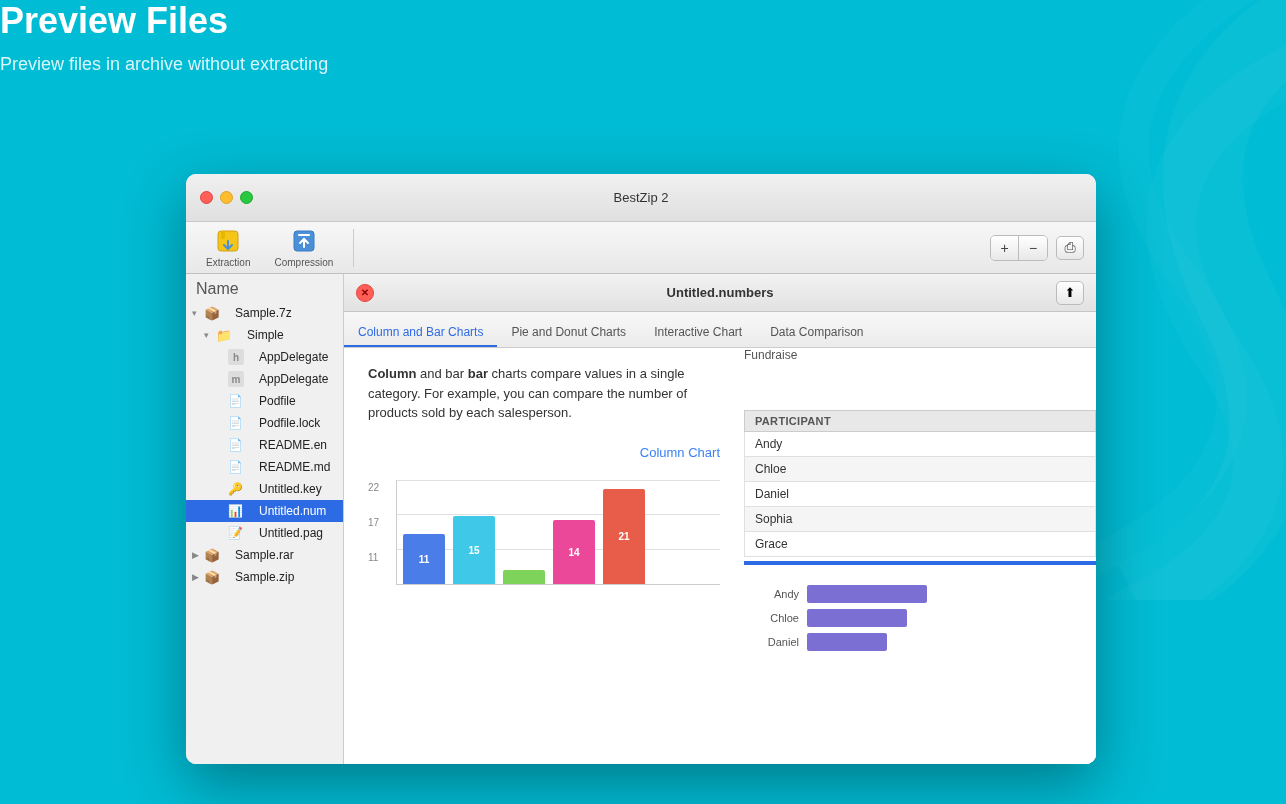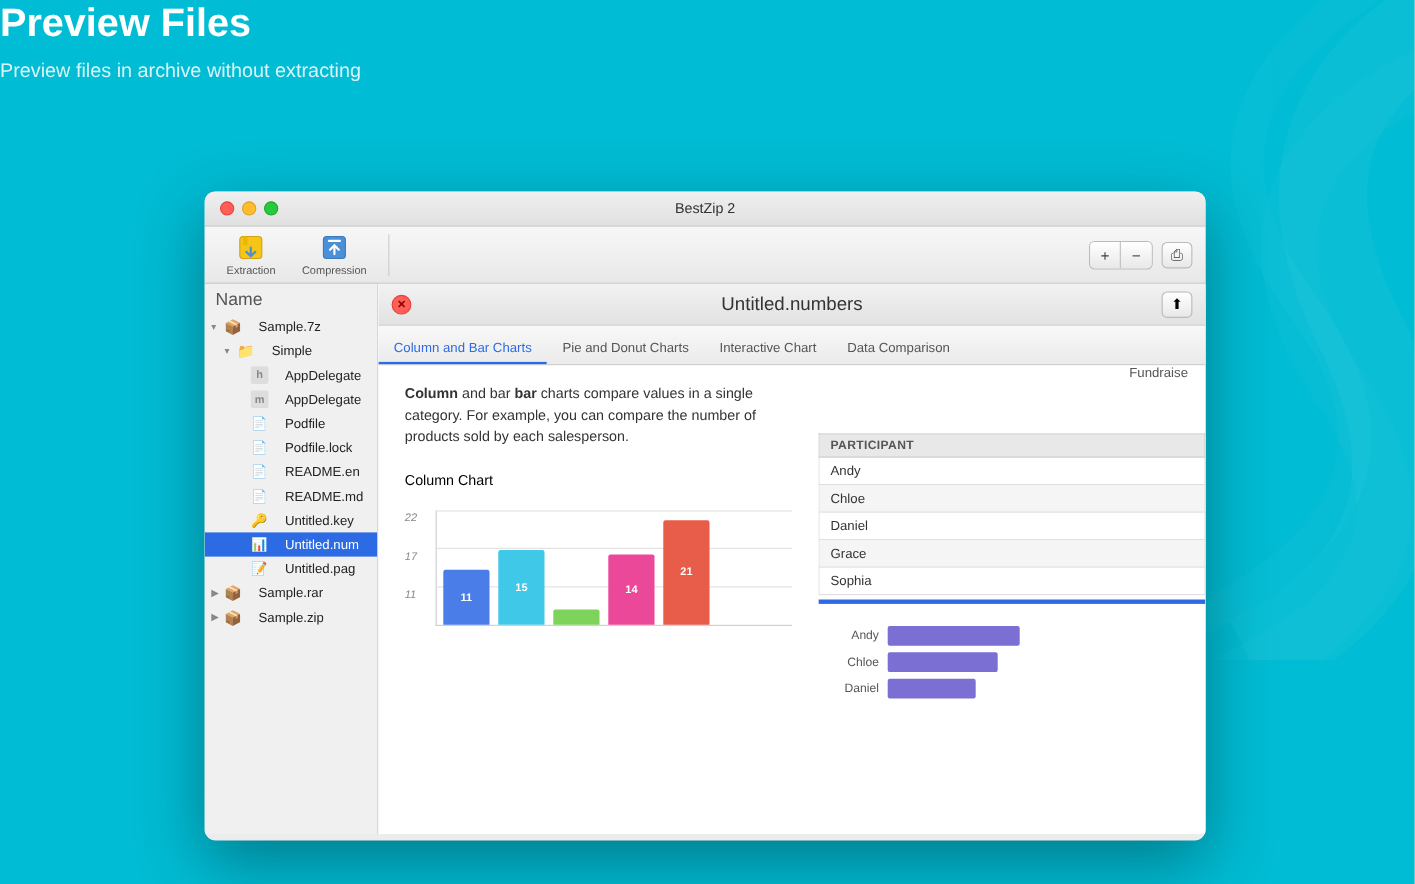--- a/index.html
+++ b/index.html
@@ -47,21 +47,21 @@
       width: 910px;
       height: 590px;
       background: #ececec;
       border-radius: 10px;
       box-shadow: 0 20px 60px rgba(0,0,0,0.35);
       overflow: hidden;
       z-index: 10;
     }
     
     .title-bar {
-      height: 32px;
+      height: 48px;
       background: linear-gradient(to bottom, #f0f0f0, #e0e0e0);
       border-bottom: 1px solid #c8c8c8;
       display: flex;
       align-items: center;
       padding: 0 14px;
       position: relative;
     }
     .traffic-lights {
       display: flex;
       gap: 7px;
@@ -237,22 +237,22 @@
       cursor: pointer;
       font-size: 10px;
       color: #8b0000;
       font-weight: bold;
       border: 1px solid #e0443e;
     }
     .numbers-title {
       position: absolute;
       left: 50%;
       transform: translateX(-50%);
-      font-size: 17px;
-      font-weight: 400;
+      font-size: 13px;
+      font-weight: 700;
       color: #333;
     }
     .share-btn {
       position: absolute;
       right: 12px;
       width: 28px;
       height: 24px;
       background: linear-gradient(to bottom, #fff, #e8e8e8);
       border: 1px solid #bbb;
       border-radius: 5px;
@@ -294,22 +294,21 @@
       padding: 16px 24px;
       font-size: 13px;
       color: #333;
       line-height: 1.5;
     }
     .numbers-text-panel p { margin-bottom: 8px; }
     .numbers-text-panel strong { font-weight: 700; }
     .fundraise-label {
       font-size: 12px;
       color: #555;
-      text-align: right;
-      padding-right: 16px;
+      padding-right: 28px;
       margin-bottom: 6px;
     }
     .data-table {
       width: 100%;
       border-collapse: collapse;
       font-size: 12px;
       margin-top: 48px;
     }
     .data-table th {
       background: #e8e8e8;
@@ -324,22 +323,22 @@
     }
     .data-table td {
       border: 1px solid #e0e0e0;
       padding: 5px 10px;
       font-size: 12px;
       color: #333;
     }
     .data-table tr:nth-child(even) td { background: #f5f5f5; }
     .chart-title {
       font-size: 13px;
-      color: #000000;
-      text-align: left;
+      color: #3b82f6;
+      text-align: right;
       margin-bottom: 8px;
     }
     .bar-wrapper {
       display: flex;
       flex-direction: column;
       align-items: center;
       gap: 2px;
     }
     .bar-label {
       font-size: 10px;
@@ -533,21 +532,21 @@
         <div class="numbers-content">
 
           <div class="numbers-text-panel">
             <p>
               <strong>Column</strong> and bar <strong>bar</strong> charts compare values in a single category. For example, you can compare the number of products sold by each salesperson.
             </p>
 
             <div style="margin-top: 20px;">
               <div class="chart-title">Column Chart</div>
               <div style="position:relative; padding-left: 28px; padding-top: 10px;">
-                <div style="position:absolute; left:0; top:10px; bottom:20px; display:flex; flex-direction:column; justify-content:space-between;font-style:italic;">
+                <div style="position:absolute; left:0; top:10px; bottom:20px; display:flex; flex-direction:column; justify-content:space-between;">
                   <span style="font-size:10px;color:#888;">22</span>
                   <span style="font-size:10px;color:#888;">17</span>
                   <span style="font-size:10px;color:#888;">11</span>
                 </div>
                 <div style="display:flex; align-items:flex-end; gap:8px; height:105px; border-left:1px solid #ccc; border-bottom:1px solid #ccc; padding: 0 6px 0 6px; position:relative;">
 
                   <div style="position:absolute;left:0;right:0;top:0;height:1px;background:#e0e0e0;"></div>
                   <div style="position:absolute;left:0;right:0;top:33%;height:1px;background:#e0e0e0;"></div>
                   <div style="position:absolute;left:0;right:0;top:66%;height:1px;background:#e0e0e0;"></div>
 
@@ -598,24 +597,24 @@
                 <tr>
                   <td>Andy</td>
                 </tr>
                 <tr>
                   <td>Chloe</td>
                 </tr>
                 <tr>
                   <td>Daniel</td>
                 </tr>
                 <tr>
-                  <td>Grace</td>
+                  <td>Sophia</td>
                 </tr>
                 <tr>
-                  <td>Sophia</td>
+                  <td>Grace</td>
                 </tr>
               </tbody>
             </table>
 
             <div style="height:4px; background:#2d6be4; margin-top:4px;"></div>
 
             <div class="bar-chart-right" style="margin-top:20px;">
               <div class="hbar-row">
                 <span class="hbar-label">Andy</span>
                 <div class="hbar" style="width:120px;"></div>

